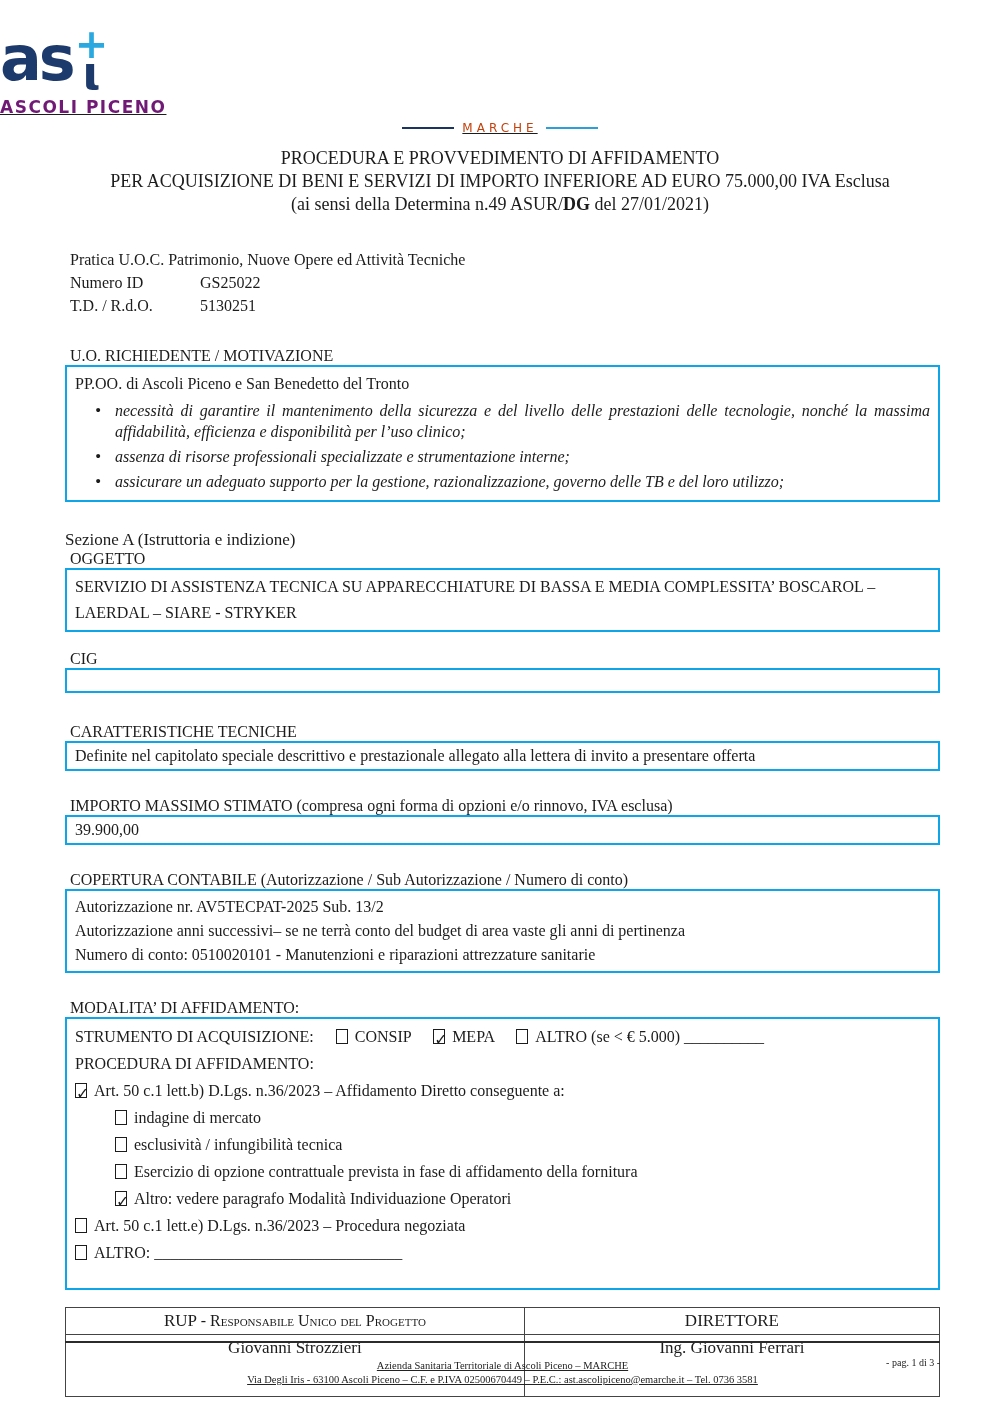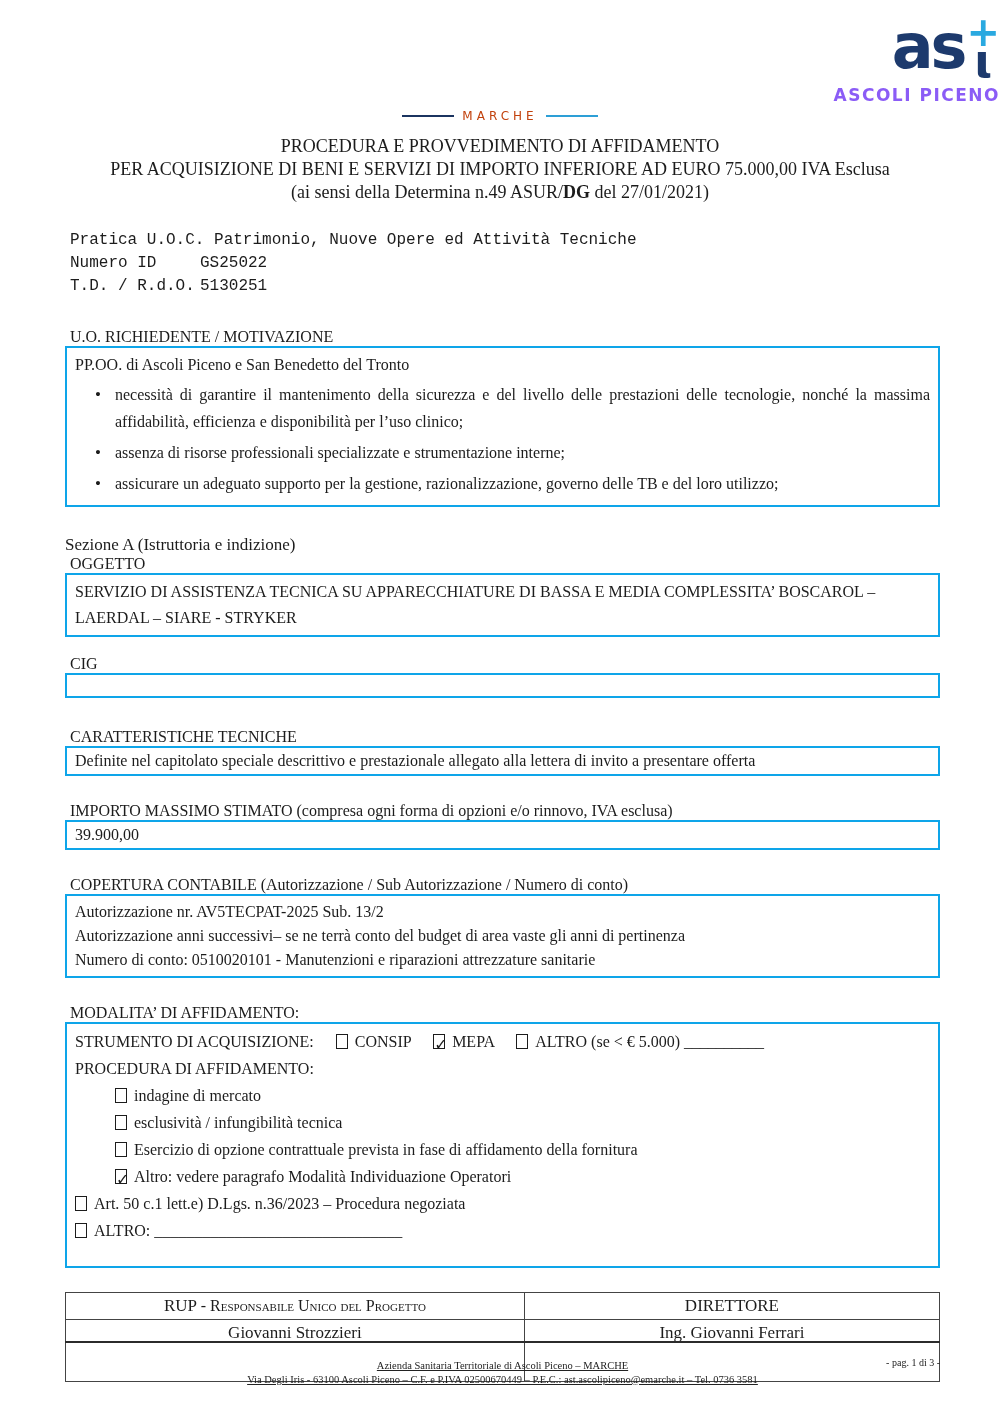--- a/index.html
+++ b/index.html
@@ -5,69 +5,69 @@
   * { margin:0; padding:0; box-sizing:border-box; }
   html,body { background:#ffffff; }
   body {
     width:1000px; height:1414px; position:relative;
     font-family:"Liberation Serif", serif;
     color:#1c1c1c; font-size:16px;
   }
   .page { position:relative; width:1000px; height:1414px; overflow:hidden; }
 
   
-  .logo { text-align:right; padding-top:16px; }
+  .logo { text-align:left; padding-top:28px;text-decoration:underline; }
   .logo-mark { position:relative; display:inline-block; line-height:1;
     font-family:"DejaVu Sans", sans-serif; font-weight:bold; }
   .logo-as { font-size:62px; color:#1d3a6d; letter-spacing:-3px; }
   .logo-t-stack { display:inline-flex; flex-direction:column; align-items:center; vertical-align:top; margin-left:2px; }
   .logo-plus { font-size:40px; line-height:0.8; color:#2aa9e0; font-weight:bold; }
   .logo-iota { font-size:46px; line-height:0.75; color:#1d3a6d; font-weight:bold; margin-top:-4px; }
   .logo-city { font-family:"DejaVu Sans", sans-serif; font-weight:bold; font-size:17px;
-    color:#8b5cf6; letter-spacing:1.5px; margin-top:6px; }
+    color:#701a75; letter-spacing:1.5px; margin-top:6px; }
   .logo-region { display:flex; align-items:center; justify-content:center; gap:8px;
     margin-top:4px; font-family:"DejaVu Sans", sans-serif; font-size:12px;
     letter-spacing:4px; color:#c2410c; }
   .logo-region .rule { width:52px; height:0; border-top:2px solid #2d9fd6; }
   .logo-region .rule.left { border-color:#1b3460; }
 
   
   .doc-title { text-align:center; margin-top:12px; font-size:18px; line-height:23px; }
   .doc-title .bold { font-weight:bold; }
 
   
   .content { width:875px; margin-left:65px; }
 
-  .practice { margin-top:25px; line-height:23px; padding-left:5px;font-family:Liberation Mono, monospace; }
+  .practice { margin-top:32px; line-height:23px; padding-left:5px; }
   .practice .lbl { display:inline-block; width:130px; }
 
   .sec-heading { padding-left:5px; margin-top:0; }
 
   .box { border:2px solid #0ea5e9; padding:4px 8px; background:#fff; }
 
   .bullets { list-style:none; margin-top:4px; }
-  .bullets li { position:relative; padding-left:40px; text-align:justify; line-height:27px; margin-bottom:4px; }
+  .bullets li { position:relative; padding-left:40px; text-align:justify; line-height:21px; margin-bottom:4px;font-style:italic; }
   .bullets li::before { content:"\2022"; position:absolute; left:20px; font-size:17px; }
 
   .center-line { margin-top:28px; font-size:17px; }
 
   .caps-2line { line-height:26px; }
 
   
   .cb { display:inline-block; width:12px; height:15px; border:1px solid #1c1c1c;
     position:relative; vertical-align:-2px; margin-right:7px; }
   .cb.checked::after { content:"\2713"; position:absolute; top:-4px; left:0px;
     font-size:16px; font-family:"DejaVu Sans", sans-serif; }
   .mod-line { line-height:27px; }
   .mod-item { line-height:27px; }
   .mod-item.ind { margin-left:40px; }
   .strumento-opts span.opt { margin-left:18px; white-space:nowrap; }
 
   
-  .sig-table { width:875px; border-collapse:collapse; margin-top:24px;padding-left:38px; }
+  .sig-table { width:875px; border-collapse:collapse; margin-top:17px;padding-left:38px; }
   .sig-table td { border:1px solid #444; text-align:center; }
   .sig-head td { height:27px; font-size:17px; }
   .sig-small { font-variant:small-caps; font-size:16px; }
   .sig-names td { height:62px; vertical-align:top; padding-top:3px; font-size:17px; }
 
   
   .footer { position:absolute; left:65px; right:60px; top:1341px; }
   .footer-rule { border-top:2px solid #2b2b2b; }
   .footer-text { text-align:center; font-size:10.5px; line-height:14px; margin-top:16px; color:#222;text-decoration:underline; }
   .footer-page { position:absolute; right:0; top:16px; font-size:10px; color:#222; } .gap18{height:18px;} .gap26{height:26px;} .gap30{height:30px;}
@@ -156,20 +156,21 @@
     <div class="sec-heading">MODALITA’ DI AFFIDAMENTO:</div>
     <div class="box" style="padding-bottom:22px;">
       <div class="mod-line strumento-opts">
         <span>STRUMENTO DI ACQUISIZIONE:</span>
         <span class="opt"><span class="cb"></span><span>CONSIP</span></span>
         <span class="opt"><span class="cb checked"></span><span>MEPA</span></span>
         <span class="opt"><span class="cb"></span><span>ALTRO (se &lt; € 5.000)</span> <span>__________</span></span>
       </div>
       <div class="mod-line">PROCEDURA DI AFFIDAMENTO:</div>
 
+      <div class="mod-item"><span class="cb checked"></span><span>Art. 50 c.1 lett.b) D.Lgs. n.36/2023 – Affidamento Diretto conseguente a:</span></div>
       <div class="mod-item ind"><span class="cb"></span><span>indagine di mercato</span></div>
       <div class="mod-item ind"><span class="cb"></span><span>esclusività / infungibilità tecnica</span></div>
       <div class="mod-item ind"><span class="cb"></span><span>Esercizio di opzione contrattuale prevista in fase di affidamento della fornitura</span></div>
       <div class="mod-item ind"><span class="cb checked"></span><span>Altro: vedere paragrafo Modalità Individuazione Operatori</span></div>
       <div class="mod-item"><span class="cb"></span><span>Art. 50 c.1 lett.e) D.Lgs. n.36/2023 – Procedura negoziata</span></div>
       <div class="mod-item"><span class="cb"></span><span>ALTRO:</span> <span>_______________________________</span></div>
     </div>
 
     <table class="sig-table">
       <tbody>

